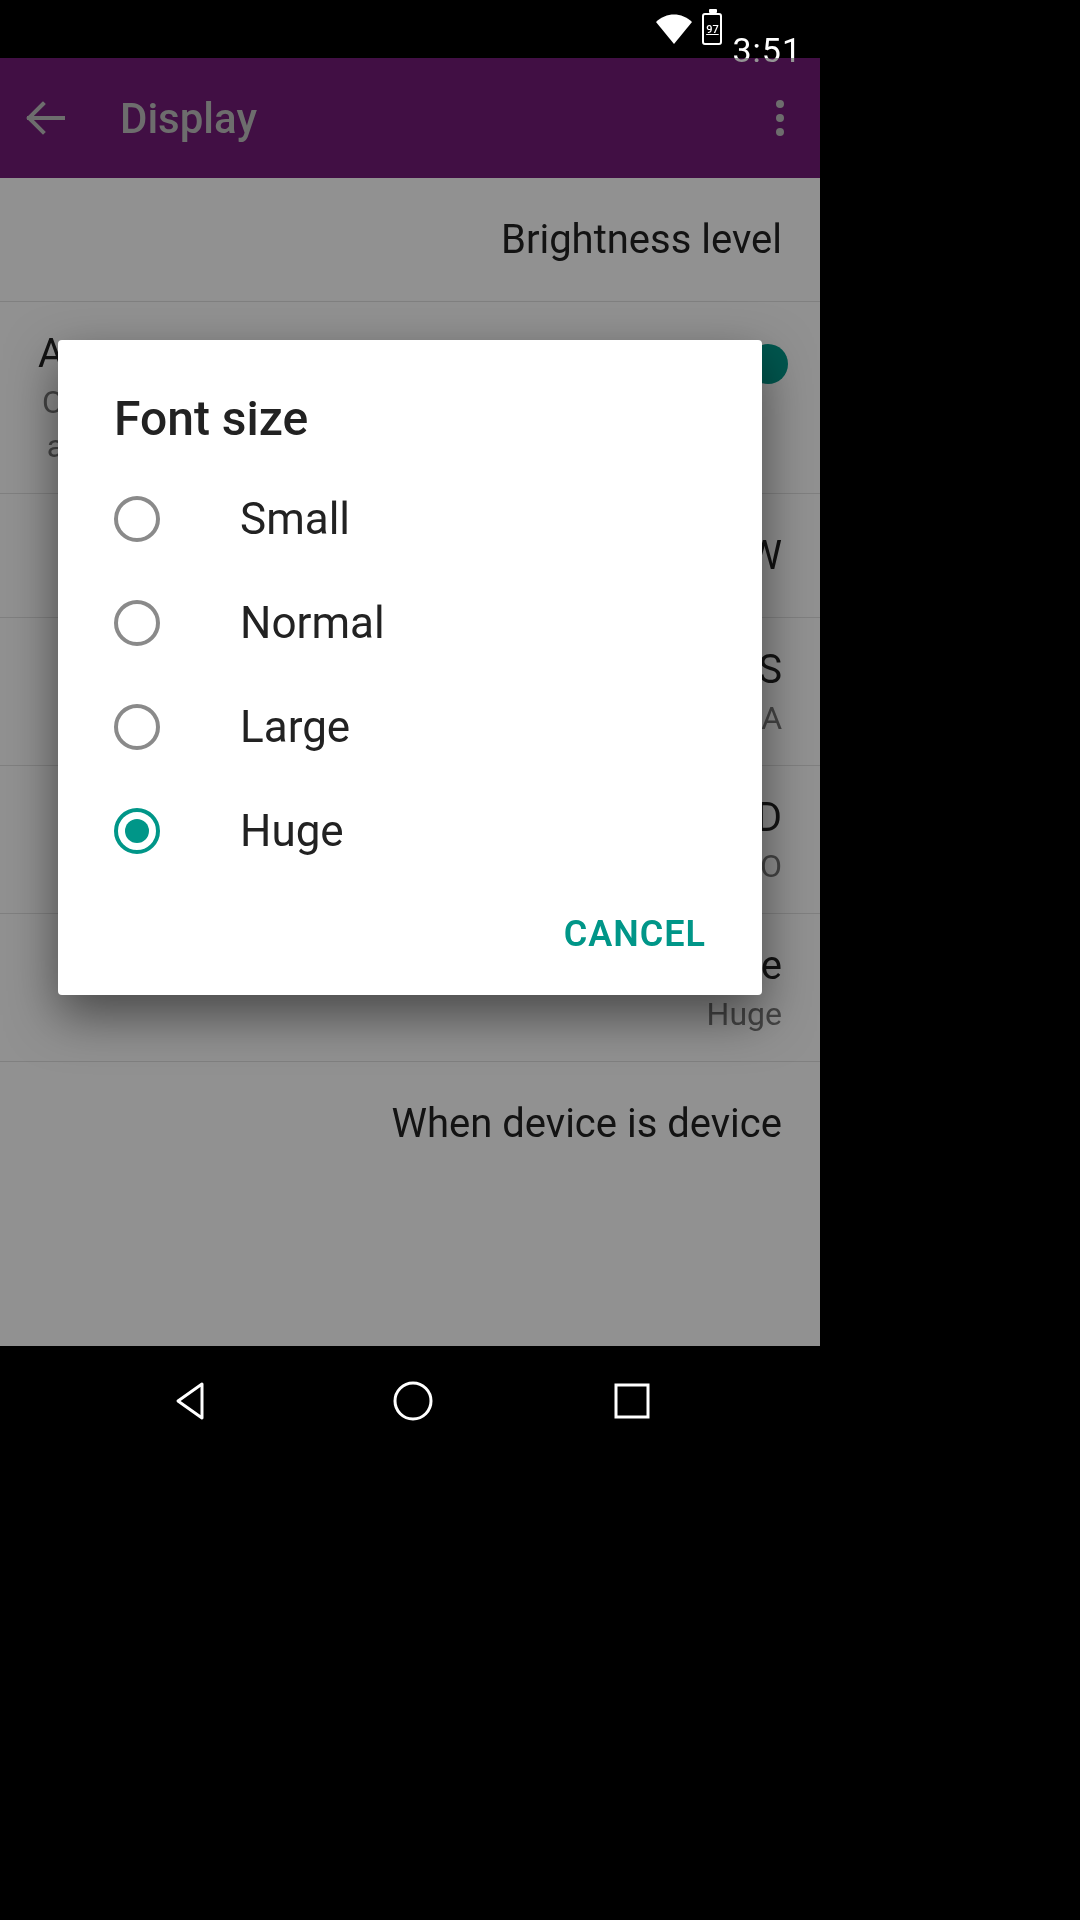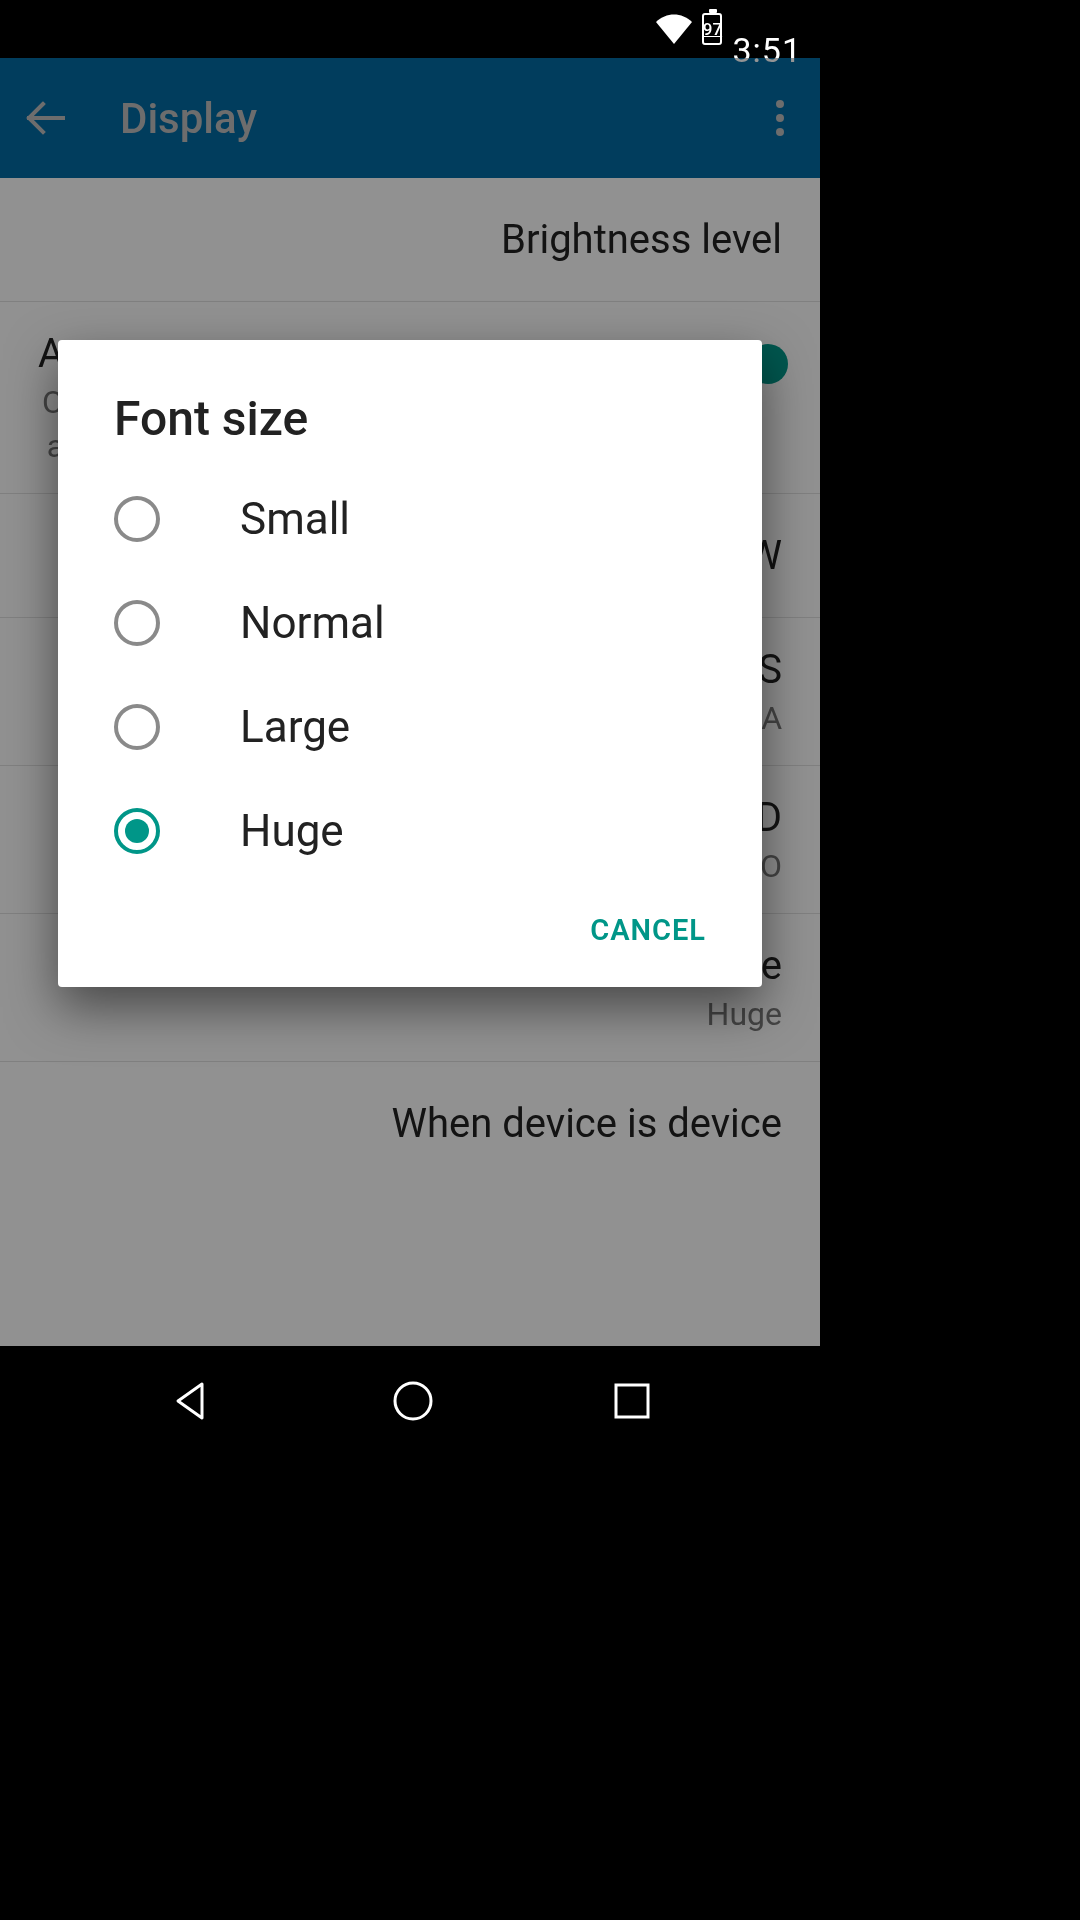--- a/index.html
+++ b/index.html
@@ -37,37 +37,37 @@
     content:"";
     position:absolute;
     top:-6px;
     left:5px;
     width:8px;
     height:4px;
     background:#fff;
     border-radius:1px;
   }
   .status-bar .battery-level {
-    font-size:17px;
+    font-size:11px;
     color:#fff;
     font-weight:500;
     text-decoration:underline;
   }
   .status-bar .time {
     color:#fff;
     font-size: 34px;
     font-weight:400;
     letter-spacing:1px;
     margin-top:41px;
   }
 
   
   .app-bar {
     height: 120px;
-    background: #0369a1;
+    background: #701a75;
     display:flex;
     align-items:center;
     padding: 0 20px;
   }
   .app-bar .back-btn {
     width:50px;
     height:50px;
     display:flex;
     align-items:center;
     justify-content:center;
@@ -191,21 +191,21 @@
     font-size:44px;
     color:#222;
   }
   .dialog-actions {
     display:flex;
     justify-content:flex-end;
     padding: 30px 56px 30px 0;
   }
   .cancel-btn {
     color:#009688;
-    font-size:29px;
+    font-size:36px;
     font-weight:600;
     letter-spacing:1px;
   }
 
   
   .nav-bar {
     position:absolute;
     bottom:0;
     left:0;
     right:0;

